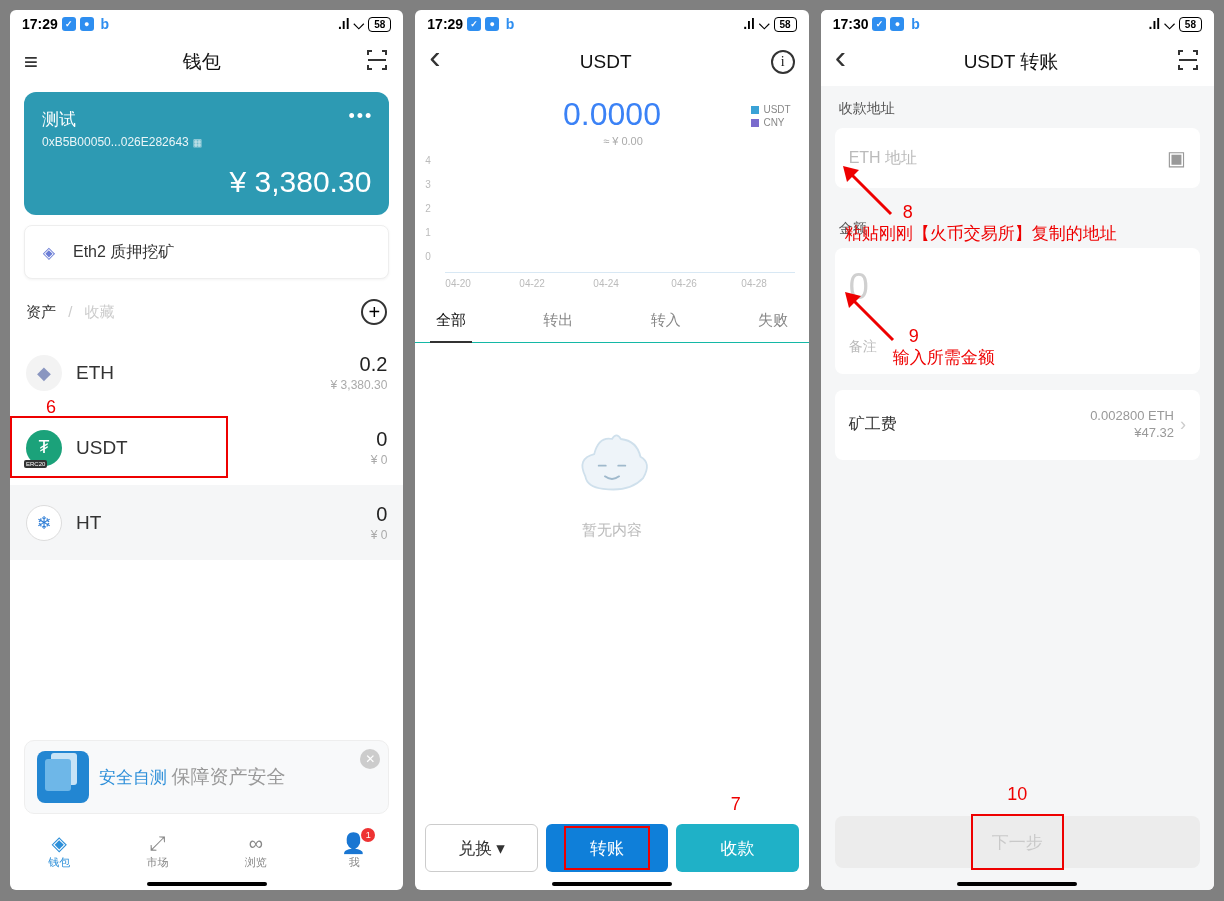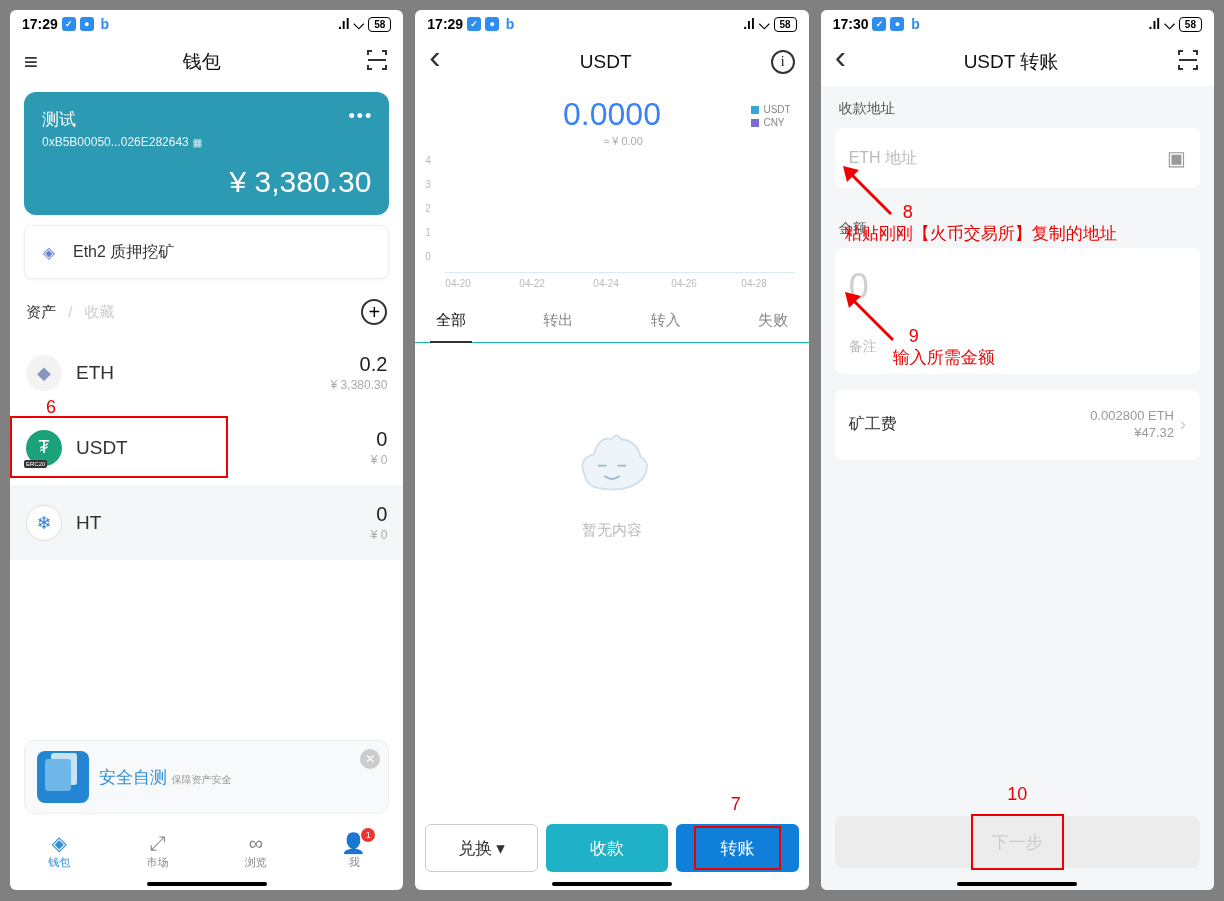--- a/index.html
+++ b/index.html
@@ -144,21 +144,21 @@
   }
   .banner .img {
     width:52px; height:52px; background:#2286d2; border-radius:8px;
     position:relative;
   }
   .banner .img::before {
     content:''; position:absolute; top:8px; left:8px; width:26px; height:32px;
     background:#6eb7e8; border-radius:3px; box-shadow:6px -6px 0 #c7e3f6;
   }
   .banner .title { color:#2d8fd9; font-size:17px; font-weight:500; }
-  .banner .sub { color:#999; font-size:10px;margin-top:48px; }
+  .banner .sub { color:#999; font-size:19px;margin-top:48px; }
   .banner .close {
     position:absolute; top:8px; right:8px; width:20px; height:20px;
     background:#ccc; border-radius:50%; color:#fff; font-size:12px;
     display:flex; align-items:center; justify-content:center;
   }
   
   .tabbar {
     height:58px;
     display:flex;
     border-top:0px solid #eee;
@@ -429,25 +429,25 @@
     <span>暂无内容</span>
   </div>
 
   <div style="position:relative">
     <span class="red-text" style="top:-22px; right:68px;">7</span>
     <div class="action-row">
       <div class="btn exchange">
         <span>兑换</span>
         <span>▾</span>
       </div>
-      <div class="btn receive">收款</div>
       <div class="btn send">
         <span>转账</span>
         <div class="red-box" style="top:2px; left:18px; right:18px; bottom:2px;"></div>
       </div>
+      <div class="btn receive">收款</div>
     </div>
   </div>
   <div class="home-indicator"></div>
 </div>
 
 <div class="phone phone3">
   <div class="status-bar">
     <div class="status-left">
       <span>17:30</span>
       <span class="status-icon">✓</span>

